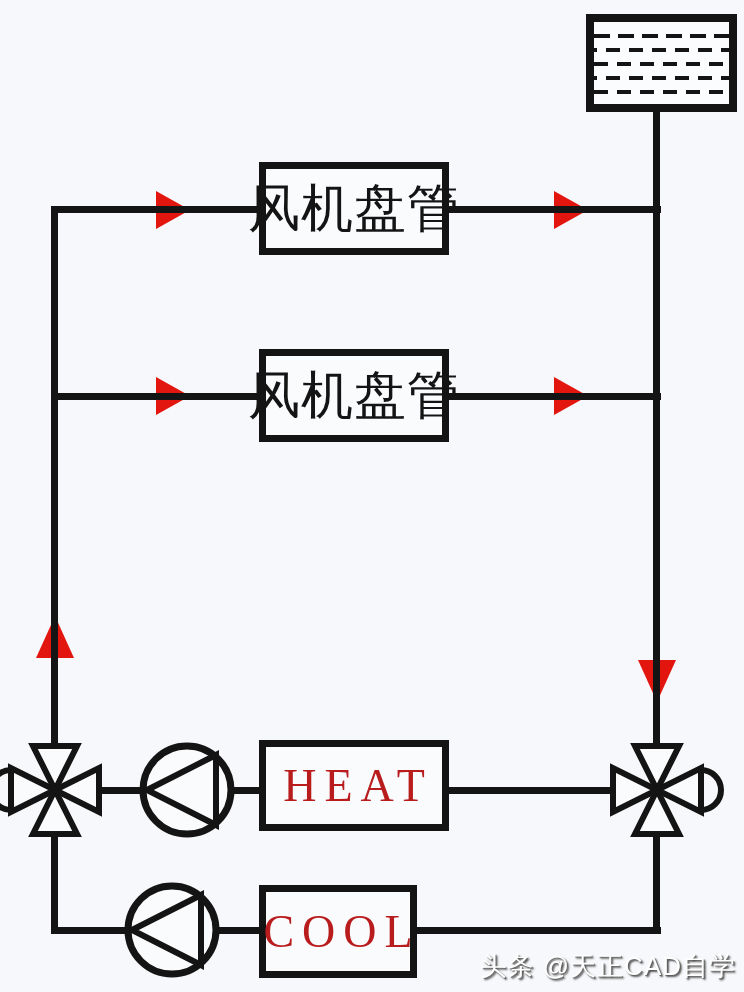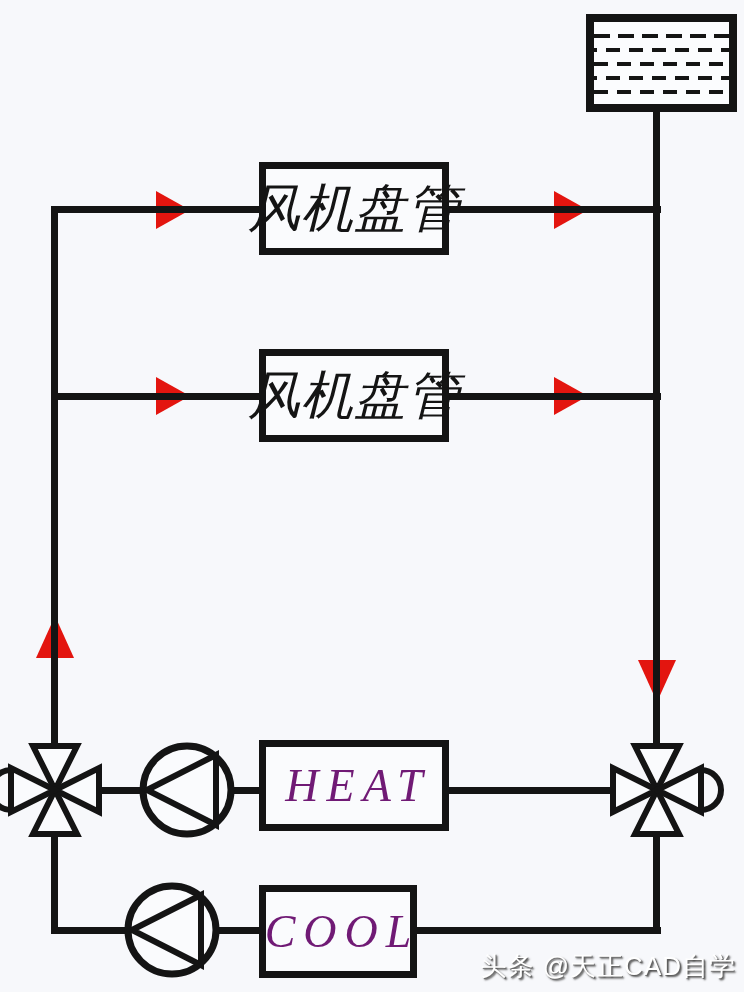--- a/index.html
+++ b/index.html
@@ -9,29 +9,28 @@
     background:#f7f8fb;overflow:hidden;
   }
   
   .pipe{position:absolute;background:#141414;z-index:2;}
   
   .eqbox{
     position:absolute;box-sizing:border-box;
     border:7px solid #141414;background:#fafbfd;
     display:flex;align-items:center;justify-content:center;
     z-index:3;
-    font-style:italic;
   }
   .eqbox .cn{
     font-family:"Liberation Serif","DejaVu Serif",serif;
     font-size:52px;color:#141414;letter-spacing:1px;white-space:nowrap;
   }
   .eqbox .en{
     font-family:"Liberation Serif","DejaVu Serif",serif;
-    font-size:46px;color:#701a75;letter-spacing:8px;padding-left:8px;white-space:nowrap;
+    font-size:46px;color:#b91c1c;letter-spacing:8px;padding-left:8px;white-space:nowrap;
   }
   
   .sym{position:absolute;z-index:3;}
   .sym svg{display:block;overflow:visible;}
   .arrow{position:absolute;z-index:1;}
   .arrow svg{display:block;}
   
   .tank{
     position:absolute;left:586px;top:14px;width:151px;height:98px;
     box-sizing:border-box;border:8px solid #141414;background:#fbfcfe;z-index:3;

